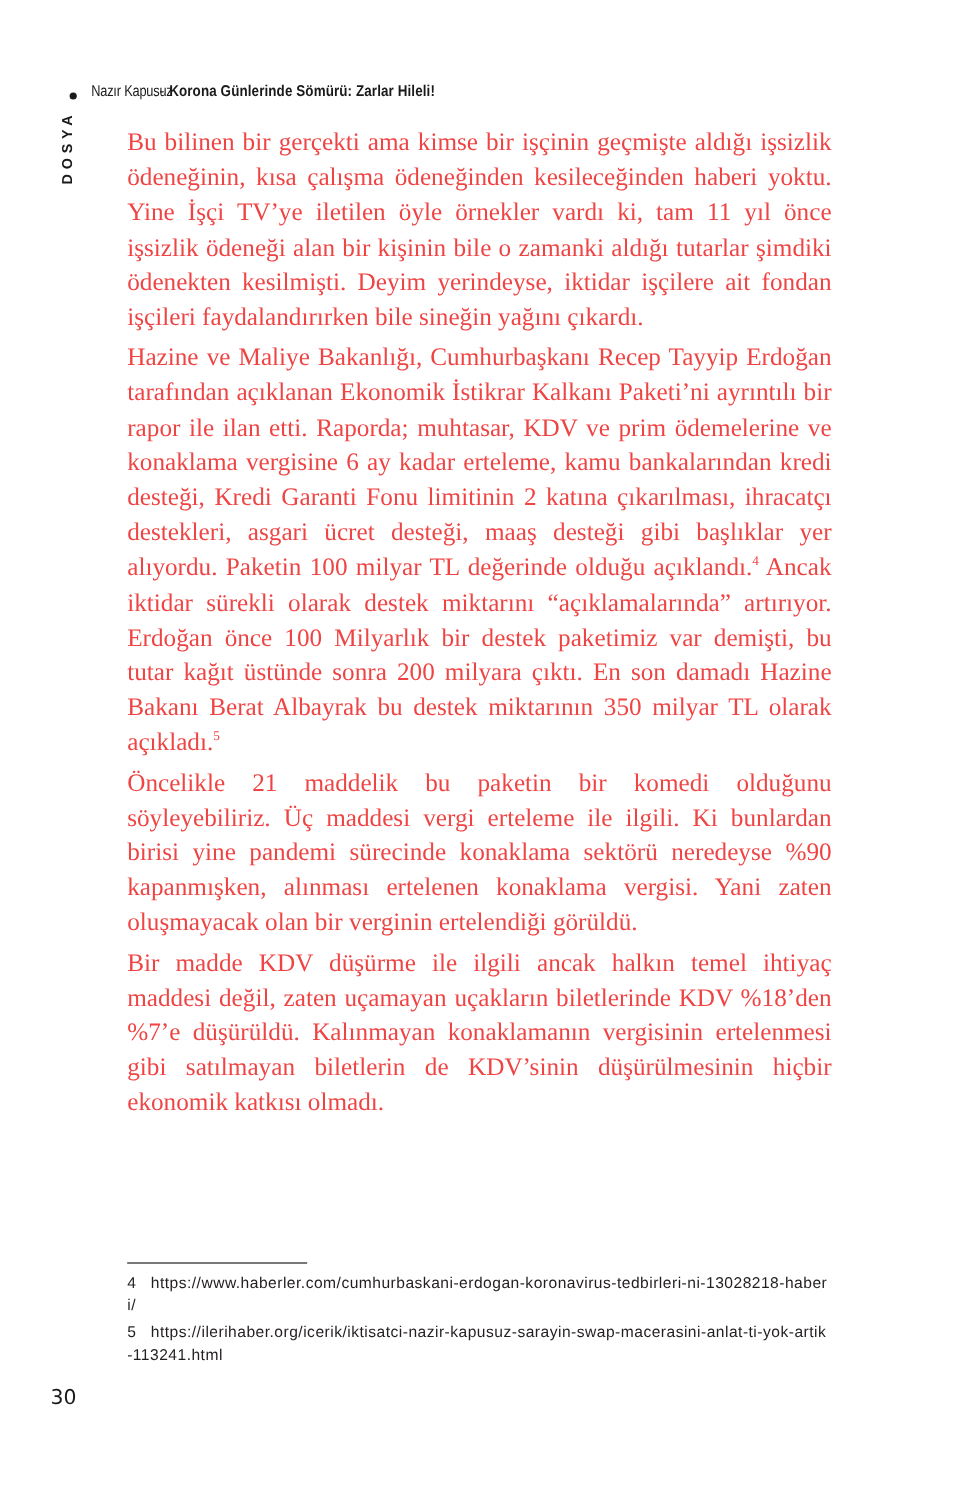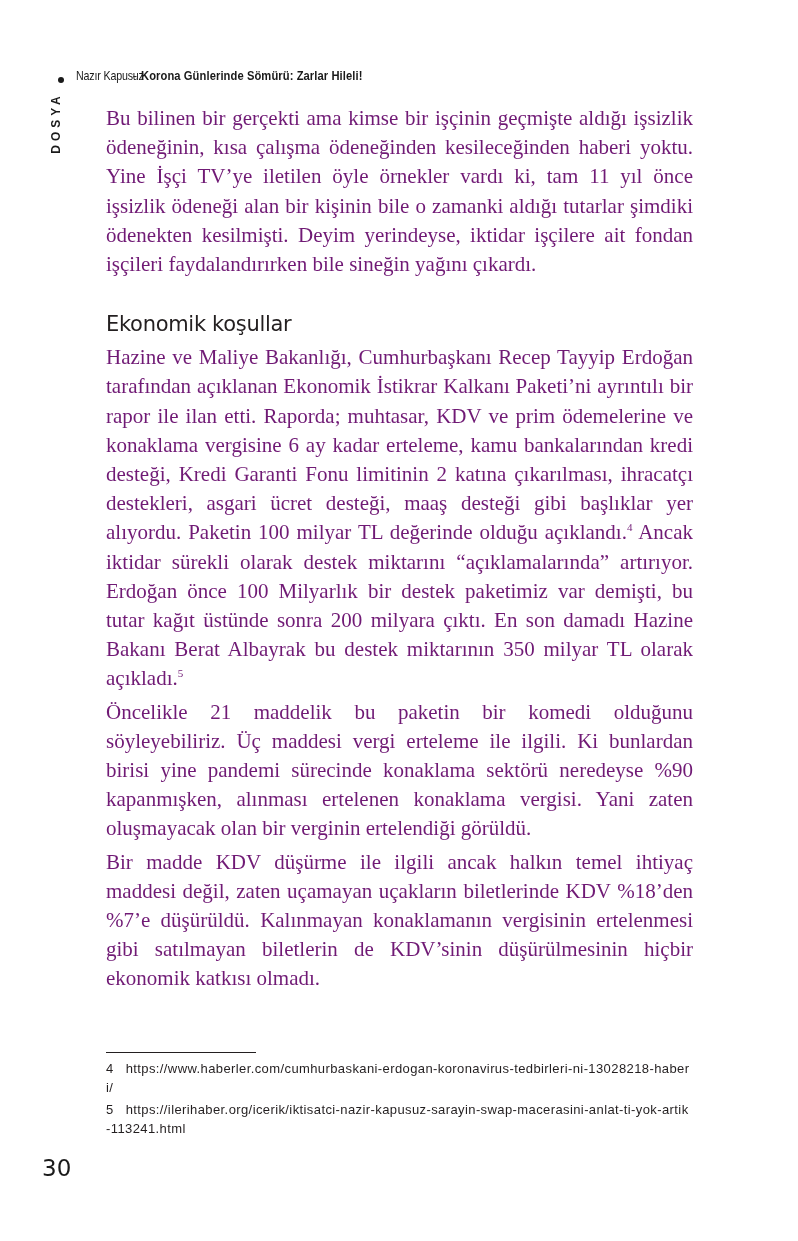--- a/index.html
+++ b/index.html
@@ -75,21 +75,21 @@
       left: 106px;
       top: 104px;
       width: 587px;
     }
     .para {
       font-family: "Liberation Serif", serif;
       font-size: 21px;
       line-height: 29.2px;
       text-align: justify;
       margin: 0;
-      color: #701a75;
+      color: #ef4444;
     }
     .para + .para {
       margin-top: 4px;
     }
     .section-heading {
       font-family: "DejaVu Sans", sans-serif;
       font-size: 21px;
       font-weight: normal;
       margin: 30px 0 4px 0;
       line-height: 30px;
@@ -123,42 +123,41 @@
       letter-spacing: 0.4px;
     }
     .footnote .num {
       margin-right: 12px;
     }
     .page-number {
       position: absolute;
       left: 42px;
       top: 1155px;
       font-family: "DejaVu Sans", sans-serif;
-      font-size: 23px;
+      font-size: 17px;
       color: #1a1a1a;
     }
   </style>
 </head>
 <body>
 
 <div class="running-header">
   <span class="bullet"></span>
   <span class="author">Nazır Kapusuz</span>
   <span class="sep">-</span>
   <span class="title">Korona Günlerinde Sömürü: Zarlar Hileli!</span>
 </div>
 
 <div class="section-tab">
   <span>DOSYA</span>
 </div>
 
 <div class="content">
   <p class="para">Bu bilinen bir gerçekti ama kimse bir işçinin geçmişte aldığı işsizlik ödeneğinin, kısa çalışma ödeneğinden kesileceğinden haberi yoktu. Yine İşçi TV’ye iletilen öyle örnekler vardı ki, tam 11 yıl önce işsizlik ödeneği alan bir kişinin bile o zamanki aldığı tutarlar şimdiki ödenekten kesilmişti. Deyim yerindeyse, iktidar işçilere ait fondan işçileri faydalandırırken bile sineğin yağını çıkardı.</p>
 
-  <h2 class="section-heading">Ekonomik koşullar</h2>
 
   <p class="para"><span>Hazine ve Maliye Bakanlığı, Cumhurbaşkanı Recep Tayyip Erdoğan tarafından açıklanan Ekonomik İstikrar Kalkanı Paketi’ni ayrıntılı bir rapor ile ilan etti. Raporda; muhtasar, KDV ve prim ödemelerine ve konaklama vergisine 6 ay kadar erteleme, kamu bankalarından kredi desteği, Kredi Garanti Fonu limitinin 2 katına çıkarılması, ihracatçı destekleri, asgari ücret desteği, maaş desteği gibi başlıklar yer alıyordu. Paketin 100 milyar TL değerinde olduğu açıklandı.</span><sup class="fn">4</sup><span> Ancak iktidar sürekli olarak  destek miktarını “açıklamalarında” artırıyor. Erdoğan önce 100 Milyarlık bir destek paketimiz var demişti, bu tutar kağıt üstünde sonra 200 milyara çıktı. En son damadı Hazine Bakanı Berat Albayrak bu destek miktarının 350 milyar TL olarak açıkladı.</span><sup class="fn">5</sup></p>
 
   <p class="para">Öncelikle 21 maddelik bu paketin bir komedi olduğunu söyleyebiliriz. Üç maddesi vergi erteleme ile ilgili. Ki bunlardan birisi yine pandemi sürecinde konaklama sektörü neredeyse %90 kapanmışken, alınması ertelenen konaklama vergisi. Yani zaten oluşmayacak olan bir verginin ertelendiği görüldü.</p>
 
   <p class="para">Bir madde KDV düşürme ile ilgili ancak halkın temel ihtiyaç maddesi değil, zaten uçamayan uçakların biletlerinde KDV %18’den %7’e düşürüldü. Kalınmayan konaklamanın vergisinin ertelenmesi gibi satılmayan biletlerin de KDV’sinin düşürülmesinin hiçbir ekonomik katkısı olmadı.</p>
 </div>
 
 <div class="footnotes">
   <div class="footnote-rule"></div>

